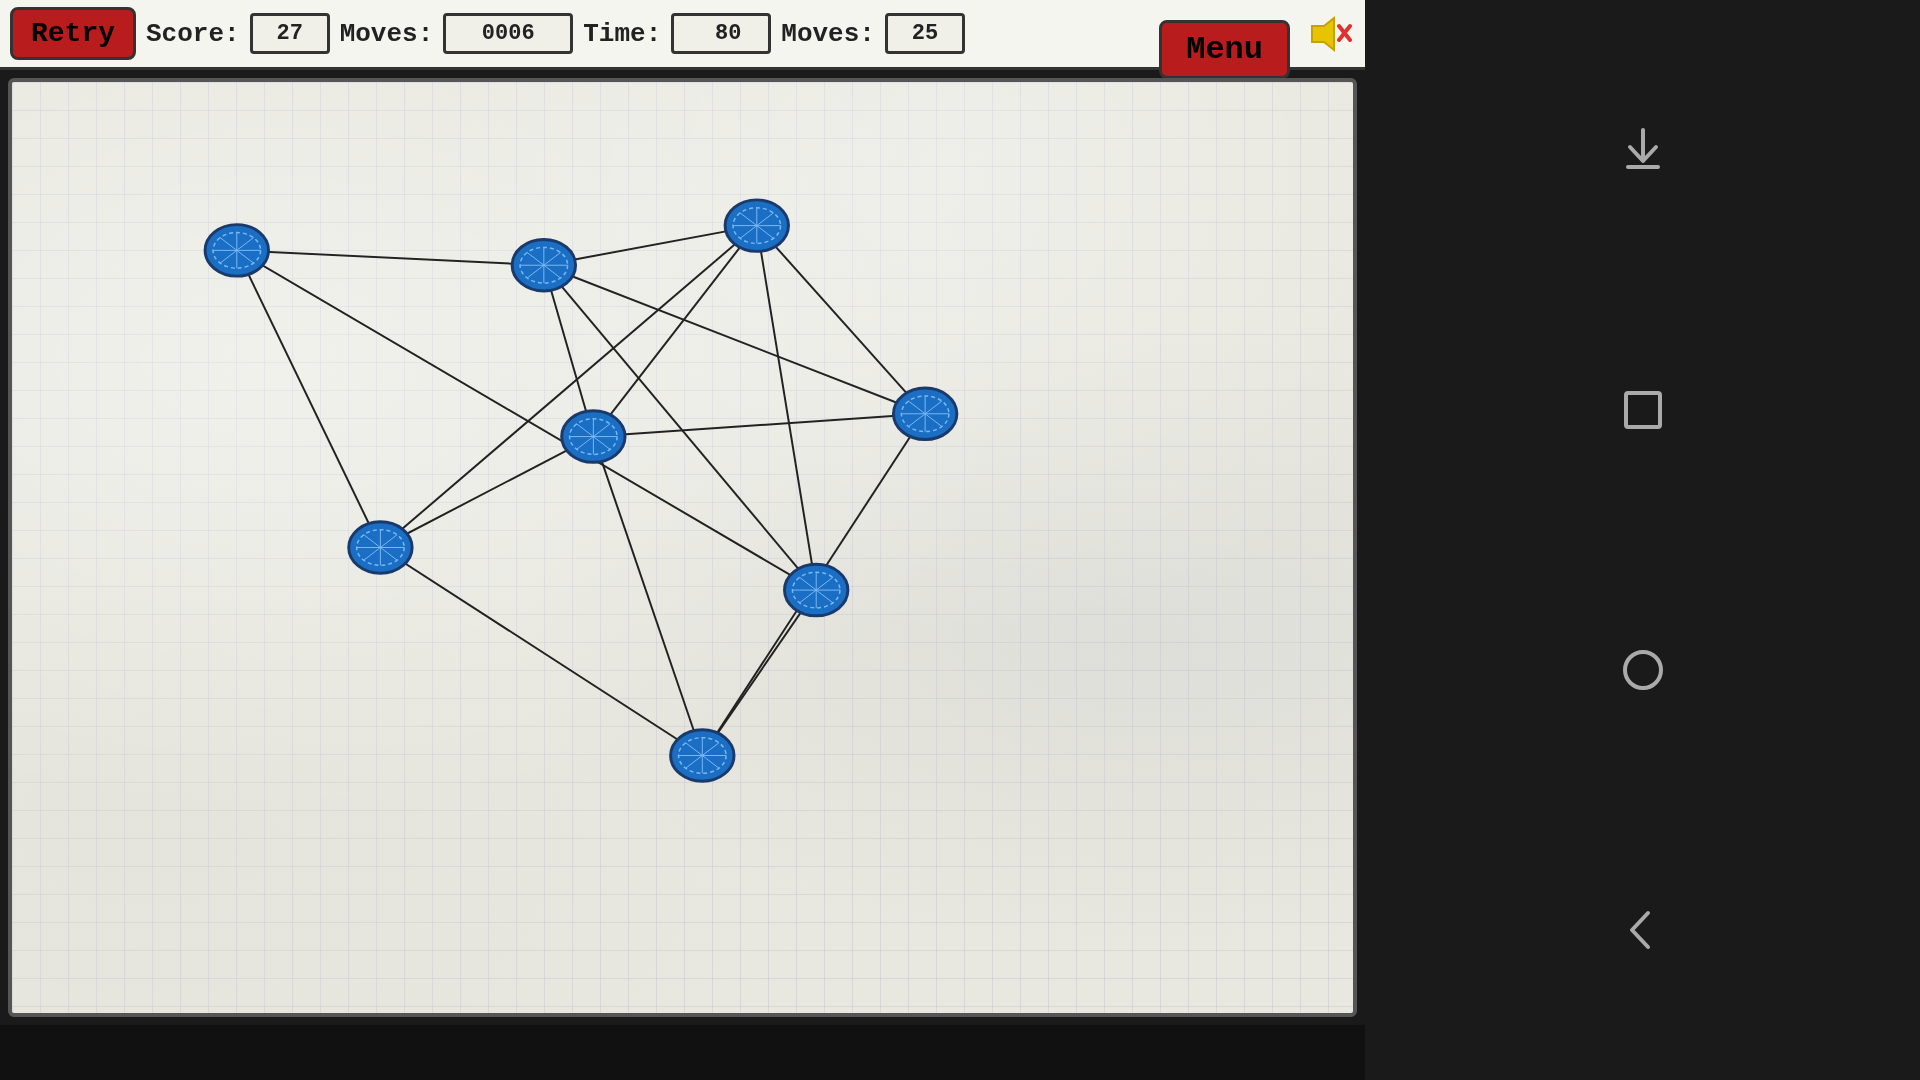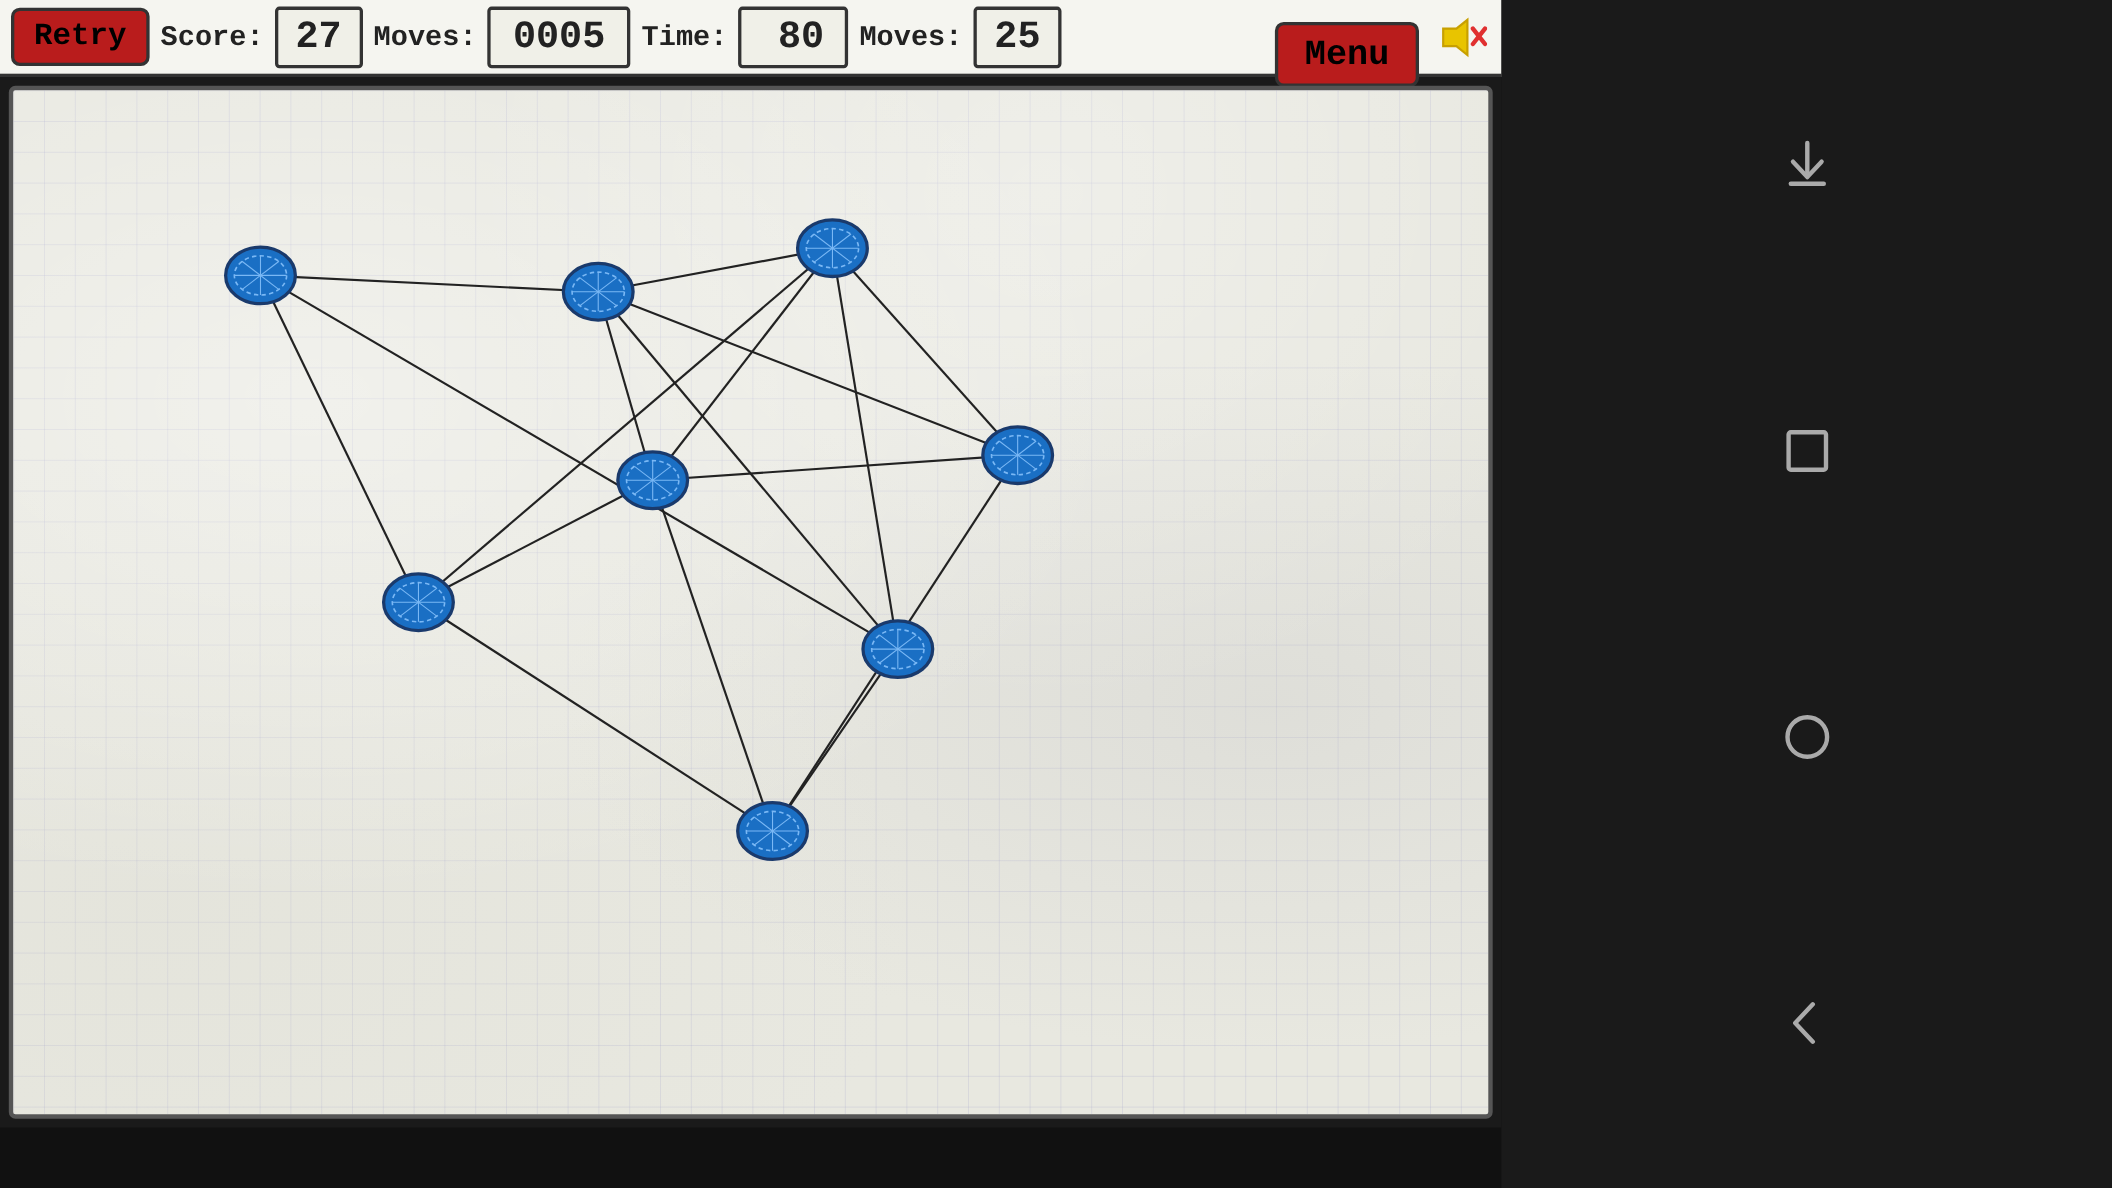--- a/index.html
+++ b/index.html
@@ -50,21 +50,21 @@
       font-family: 'Courier New', monospace;
       color: #222;
       white-space: nowrap;
     }
 
     .toolbar-value {
       background: #f0f0e8;
       border: 3px solid #333;
       border-radius: 4px;
       padding: 5px 14px;
-      font-size: 35px;
+      font-size: 22px;
       font-weight: bold;
       font-family: 'Courier New', monospace;
       color: #222;
       min-width: 80px;
       text-align: center;
     }
 
     .toolbar-spacer { flex: 1; }
 
     #mute-btn {
@@ -193,21 +193,21 @@
 
 <div id="game-area">
 
   <div id="toolbar">
     <button class="toolbar-btn">Retry</button>
 
     <span class="toolbar-label">Score:</span>
     <span class="toolbar-value">27</span>
 
     <span class="toolbar-label">Moves:</span>
-    <span class="toolbar-value" style="min-width:130px;">0005</span>
+    <span class="toolbar-value" style="min-width:130px;">0006</span>
 
     <span class="toolbar-label">Time:</span>
     <span class="toolbar-value" style="min-width:100px;padding-left:28px;">80</span>
 
     <span class="toolbar-label">Moves:</span>
     <span class="toolbar-value" style="min-width:80px;">25</span>
 
     <div class="toolbar-spacer"></div>
 
     <button class="toolbar-btn" style="font-size:32px; padding:8px 24px;margin-top:32px;">Menu</button>

